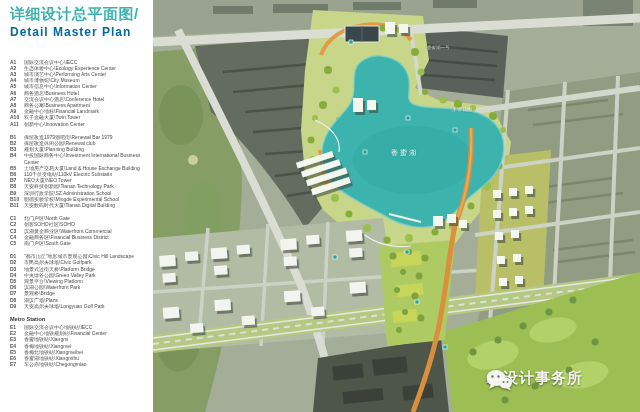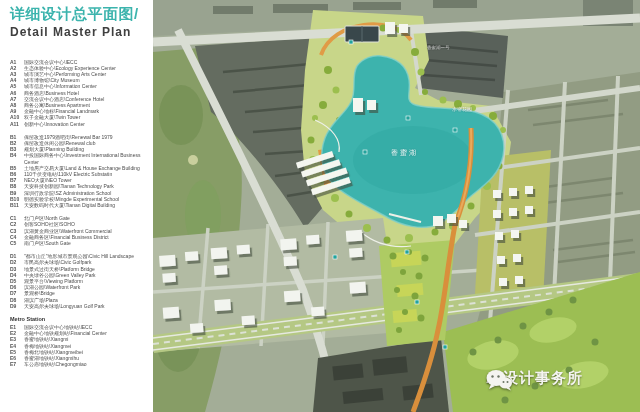--- a/index.html
+++ b/index.html
@@ -2,21 +2,21 @@
 <html><head>
 <meta charset="utf-8">
 <style>
   html,body{margin:0;padding:0;}
   body{width:640px;height:412px;overflow:hidden;font-family:"Liberation Sans","DejaVu Sans",sans-serif;background:#fff;}
   .stage{position:relative;width:640px;height:412px;overflow:hidden;background:#fff;}
 
   
   .panel{position:absolute;left:0;top:0;width:153px;height:354px;background:#fff;z-index:5;padding:6px 0 0 10px;box-sizing:border-box;}
   .title-zh{font-size:15px;font-weight:bold;color:#3cb4ad;letter-spacing:.5px;line-height:1.1;}
-  .title-en{font-size:12px;font-weight:bold;color:#404040;letter-spacing:1px;margin-top:2px;}
+  .title-en{font-size:12px;font-weight:bold;color:#0369a1;letter-spacing:1px;margin-top:2px;}
   .legend{margin-top:20px;color:#4d4d4d;}
   .legend-group{margin-bottom:7px;}
   .lrow{display:flex;font-size:5px;line-height:6.2px;}
   .lcode{flex:none;width:14px;font-weight:bold;color:#555;}
   .llbl{flex:1;max-width:126px;}
   .metro-header{font-size:5.5px;font-weight:bold;color:#333;margin:4px 0 2px 0;}
 
   
   .map{position:absolute;left:153px;top:0;width:487px;height:412px;overflow:hidden;background:#a3ad97;z-index:1;}
   .map svg{position:absolute;left:0;top:0;}

